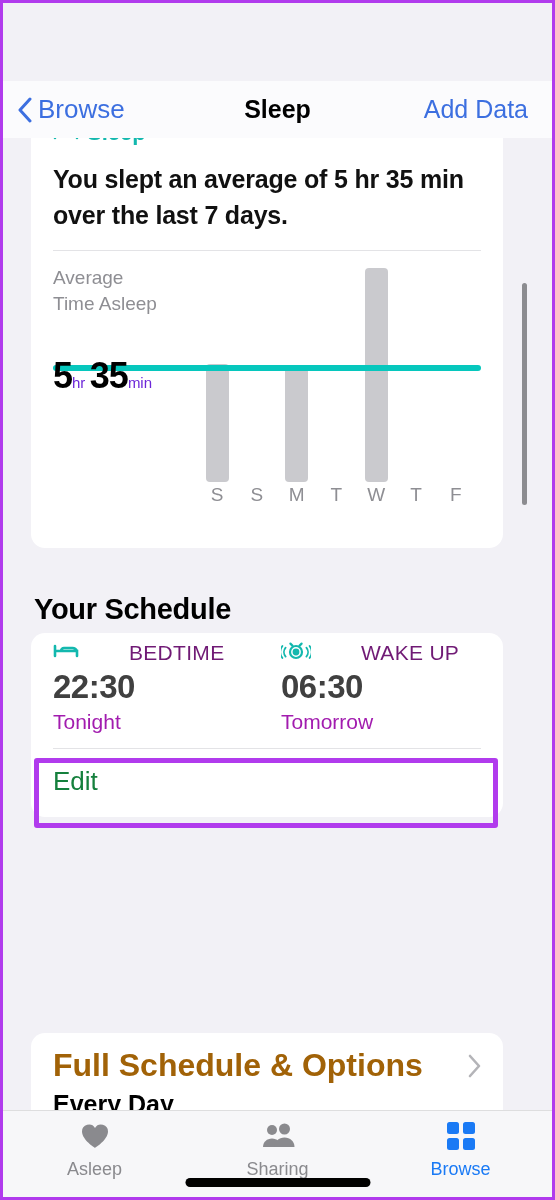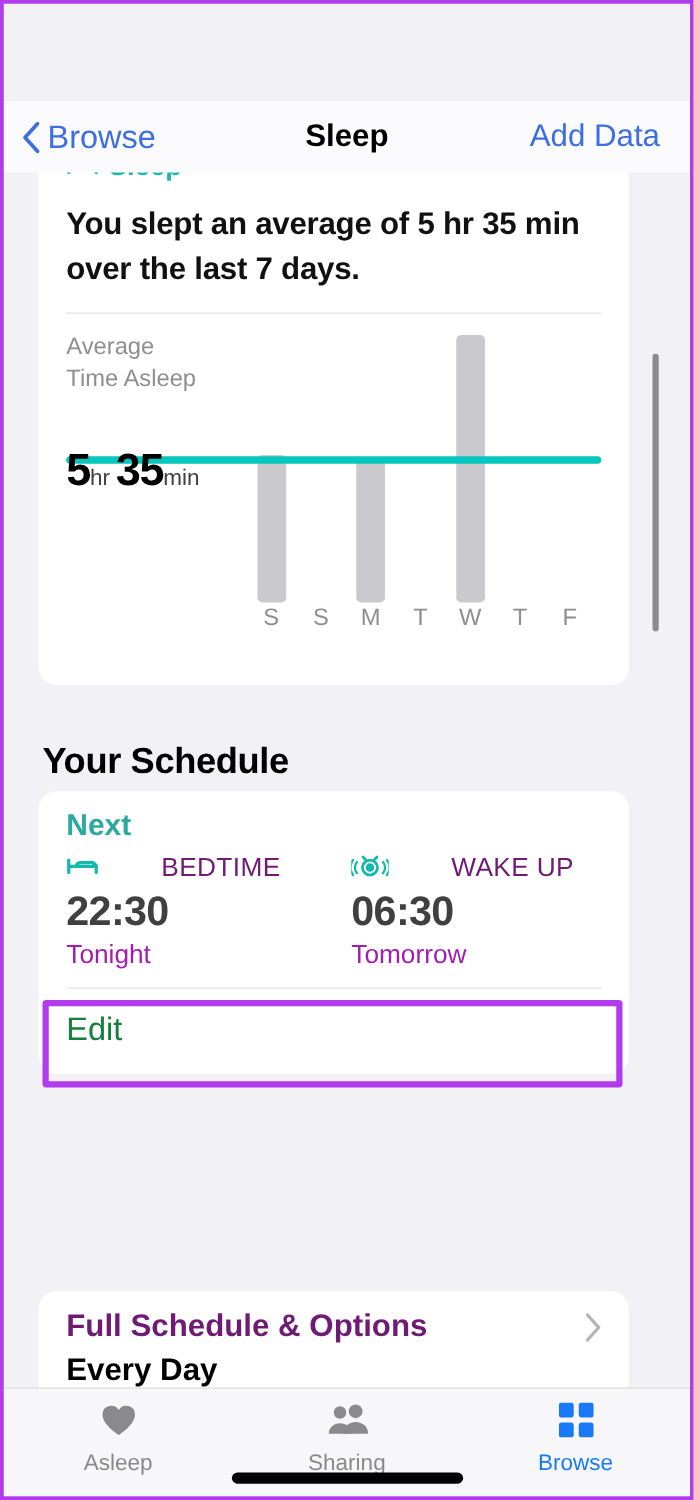--- a/index.html
+++ b/index.html
@@ -62,21 +62,21 @@
   .bed-icon-sm { width: 26px; height: 16px; flex: none; }
   .card-head-label { color:#13b8ae; font-size:22px; font-weight:600; }
   .summary-sentence { padding: 16px 22px 0 22px; font-size: 25px; font-weight: bold; color:#111; line-height: 1.42; letter-spacing:-.2px;}
   .divider { height:1px; background:#e3e3e6; margin: 17px 22px 0 22px; }
 
   .chart-area { position:relative; height: 250px; padding: 0 22px; }
   .avg-label { position:absolute; left:22px; top:14px; font-size:19px; color:#8e8e93; line-height:1.35; }
   .avg-line { position:absolute; left:22px; right:22px; top:84px; height:6px; background:#06c7bd; border-radius:3px; }
   .avg-value { position:absolute; left:22px; top:104px; color:#000; white-space:nowrap;}
   .avg-value .num { font-size:36px; font-weight:bold; letter-spacing:-1px; }
-  .avg-value .unit { font-size:18px; color:#404040; font-weight:normal; }
+  .avg-value .unit { font-size:15px; color:#6d28d9; font-weight:normal; }
 
   .bars { position:absolute; left:0; right:0; top:0; height:231px; }
   .bar { position:absolute; bottom:0; width:23px; background:#cacace; border-radius:4px; }
   .daylabels { position:absolute; left:0; right:0; top:233px; height:24px; }
   .daylabel { position:absolute; font-size:19px; color:#8e8e93; transform:translateX(-50%); }
 
   
   .section-title { position:absolute; left:31px; top:455px; font-size:29px; font-weight:bold; color:#000; letter-spacing:-.3px;}
 
   #next-card { position:absolute; left:28px; right:26px; top:495px; background:#fff; border-radius:14px; padding-bottom:0; }
@@ -88,21 +88,21 @@
   .tl-head-text { font-size:21px; color:#701a75; letter-spacing:.3px;margin-left:42px; }
   .tl-time { font-size:33px; font-weight:bold; color:#404040; margin-top:3px; letter-spacing:-.5px; }
   .tl-when { font-size:21px; color:#a21caf; margin-top:4px; }
   .edit-row { position:relative; margin-top:14px; }
   .edit-divider { height:1px; background:#e3e3e6; margin: 0 22px; }
   .edit-link { font-size:26px; color:#15803d; padding: 17px 22px 20px 22px; cursor:pointer;}
   .highlight-box { position:absolute; left:3px; top:10px; right:5px; height:70px; border:5px solid #b13bed; border-radius:3px; pointer-events:none; }
 
   #full-card { position:absolute; left:28px; right:26px; top:895px; background:#fff; border-radius:14px; padding-bottom:16px;}
   .full-head { display:flex; align-items:center; justify-content:space-between; padding: 14px 22px 0 22px; }
-  .full-title { color:#701a75; font-size:25px; font-weight:bold; }
+  .full-title { color:#a16207; font-size:32px; font-weight:bold; }
   .chev-right { width:14px; height:24px; }
   .every-day { font-size:25px; font-weight:bold; color:#000; padding: 6px 22px 0 22px; }
 
   
   #tab-bar {
     position:absolute; left:0; bottom:0; width:549px; height:87px;
     background:#f7f7f9; border-top:1px solid #dededf;
     display:flex;
   }
   .tab { flex:1; display:flex; flex-direction:column; align-items:center; justify-content:flex-start; padding-top:11px; gap:5px; cursor:pointer;}
@@ -173,21 +173,20 @@
             <div class="daylabel" style="left: 345.2px;">W</div>
             <div class="daylabel" style="left: 385px;">T</div>
             <div class="daylabel" style="left: 424.8px;">F</div>
           </div>
       </div>
     </div>
 
     <div class="section-title">Your Schedule</div>
 
     <div id="next-card">
-      <div class="next-label">Next</div>
 
       <div class="time-row">
         <div class="time-col">
           <div class="tl-head">
             <span>
               <svg viewBox="0 0 26 16" width="26" height="16">
                   <path d="M2 3v10M2 8h22v5M8 8a3 3 0 0 1 3-3h8a5 5 0 0 1 5 3" fill="none" stroke="#13b8ae" stroke-width="2.6" stroke-linecap="round"></path>
                 </svg>
             </span>
             <span class="tl-head-text">BEDTIME</span>

